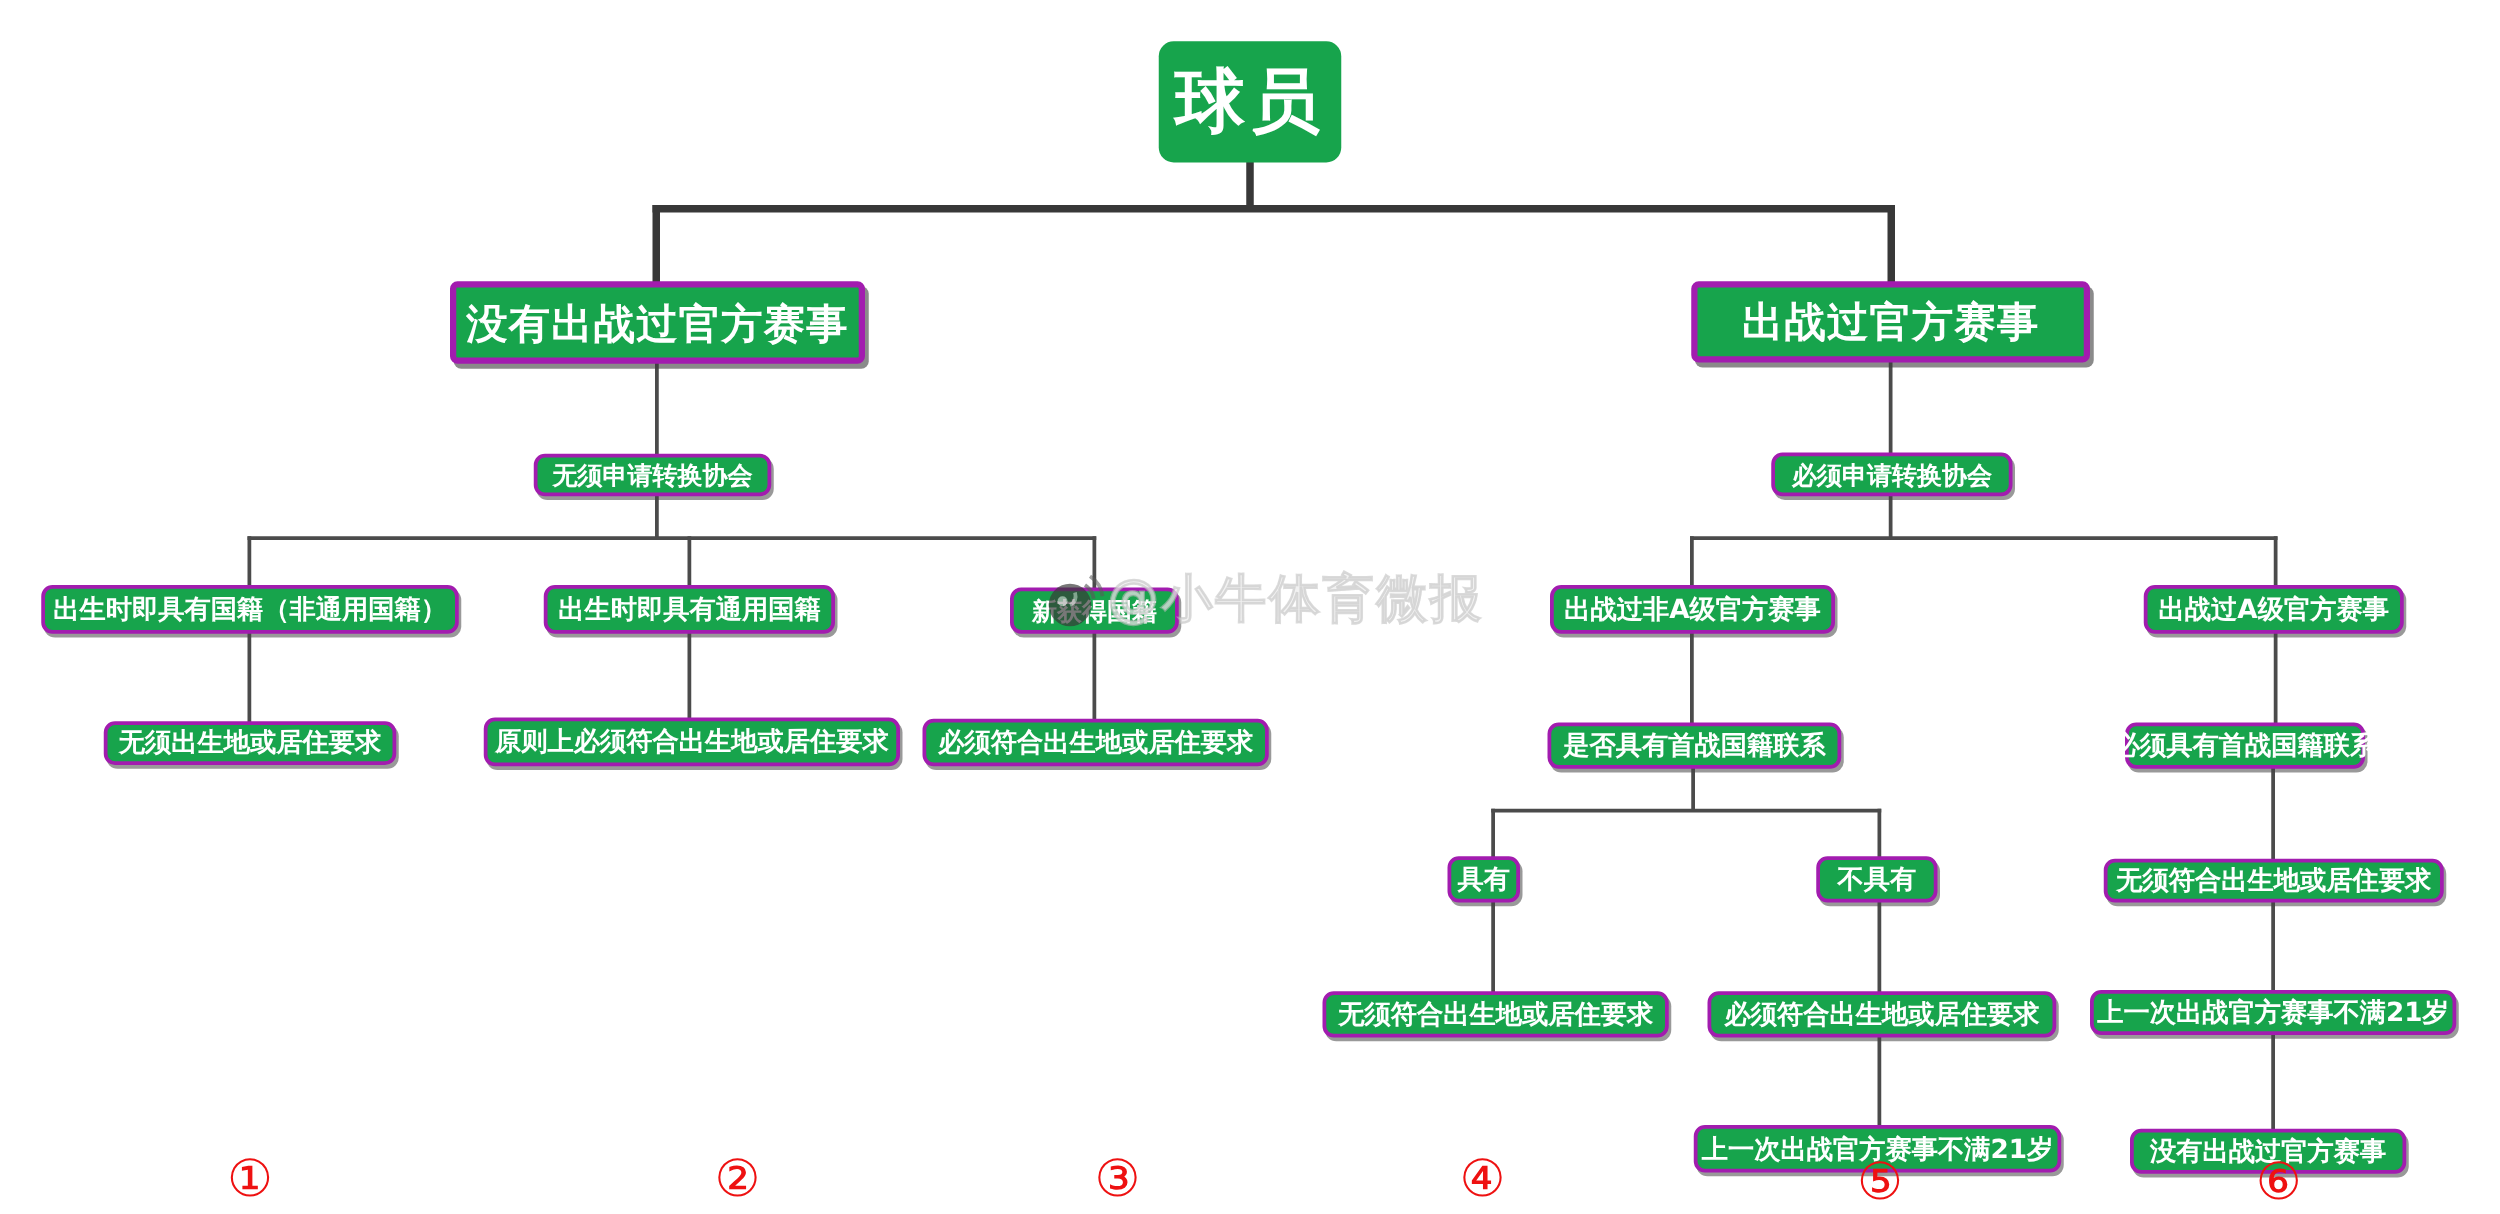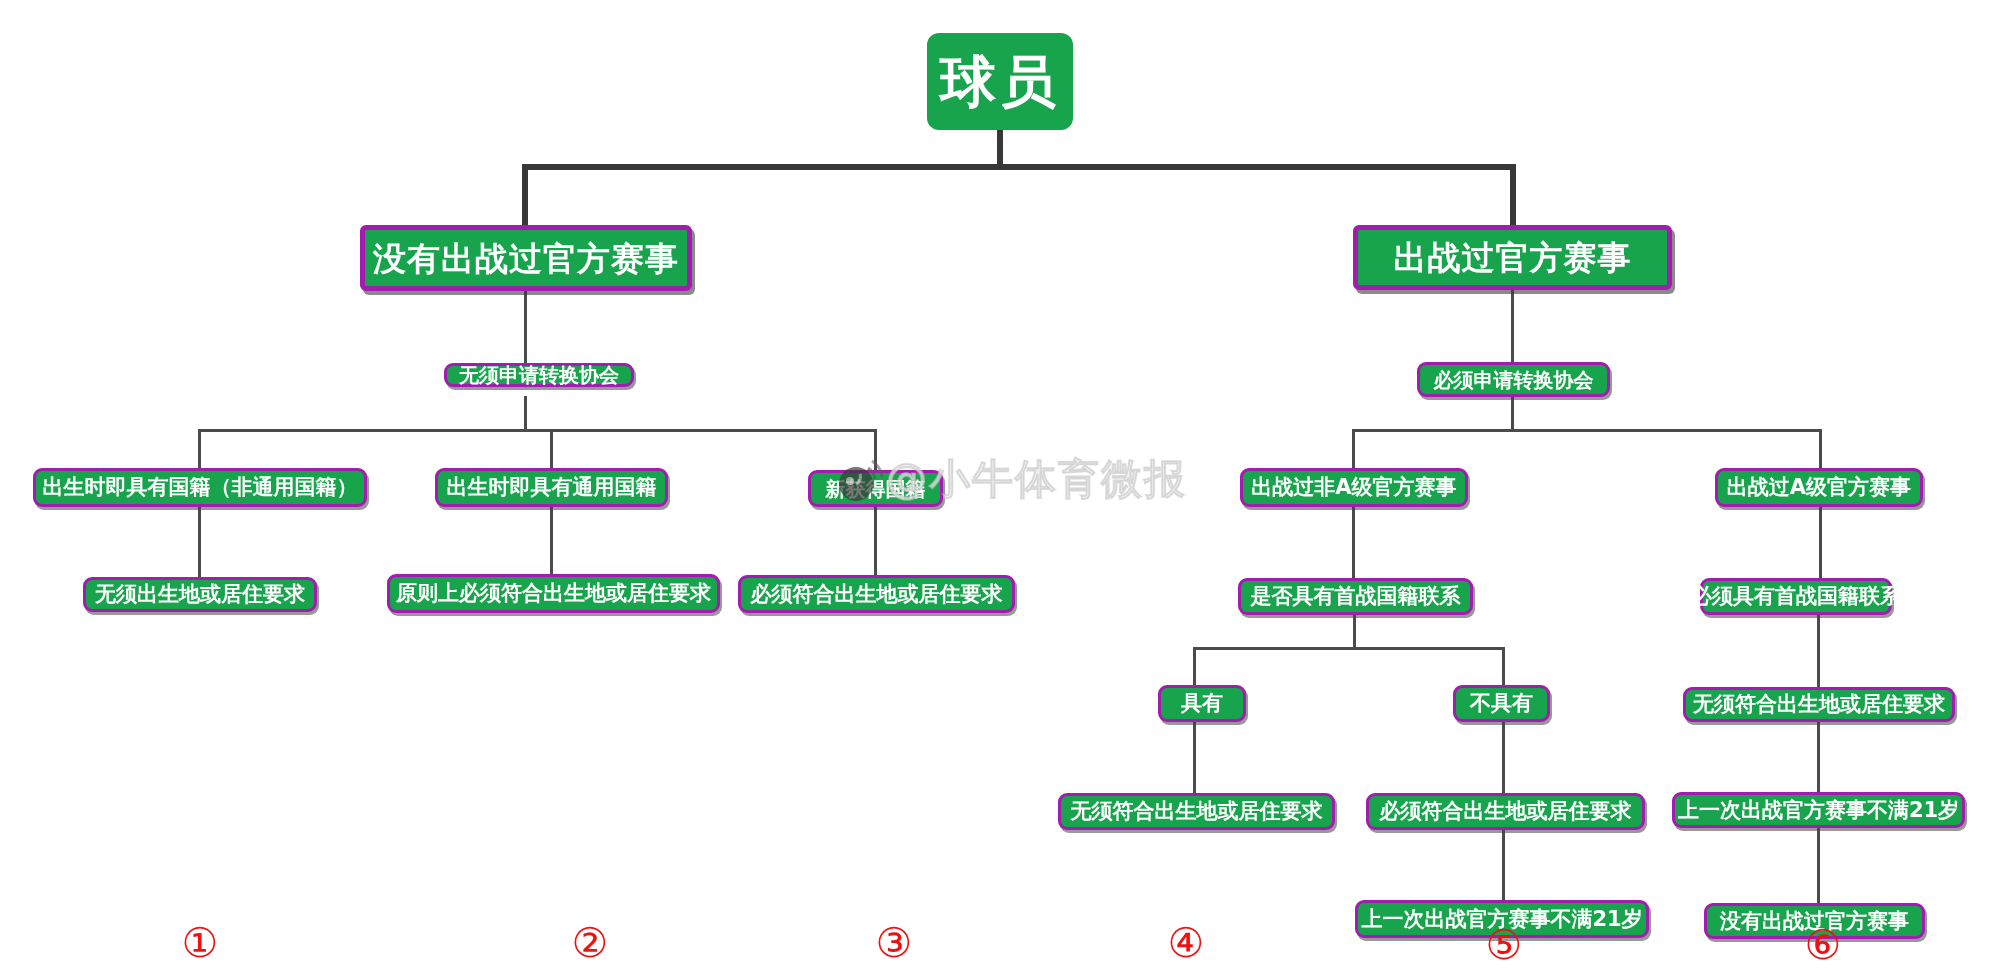--- a/index.html
+++ b/index.html
@@ -72,38 +72,38 @@
   <div class="ln" style="left:1193px;top:721px;width:3px;height:73px;"></div>
   <div class="ln" style="left:1502px;top:721px;width:3px;height:73px;"></div>
   <div class="ln" style="left:1502px;top:829px;width:3px;height:72px;"></div>
   <div class="ln" style="left:1817px;top:614px;width:3px;height:74px;"></div>
   <div class="ln" style="left:1817px;top:721px;width:3px;height:72px;"></div>
   <div class="ln" style="left:1817px;top:827px;width:3px;height:77px;"></div>
 
   <div class="box root" style="left:927px;top:33px;width:146px;height:97px;">球员</div>
 
   <div class="box title" style="left:360px;top:225px;width:332px;height:66px;">没有出战过官方赛事</div>
-  <div class="box small" style="left:427px;top:363px;width:190px;height:24px;margin-left:17px;">无须申请转换协会</div>
+  <div class="box small" style="left:427px;top:363px;width:190px;height:34px;">无须申请转换协会</div>
 
   <div class="box" style="left:33px;top:468px;width:334px;height:39px;">出生时即具有国籍（非通用国籍）</div>
   <div class="box" style="left:435px;top:468px;width:233px;height:39px;">出生时即具有通用国籍</div>
   <div class="box small" style="left:808px;top:470px;width:135px;height:37px;">新获得国籍</div>
 
   <div class="box" style="left:83px;top:577px;width:234px;height:35px;">无须出生地或居住要求</div>
   <div class="box" style="left:387px;top:574px;width:333px;height:39px;">原则上必须符合出生地或居住要求</div>
   <div class="box" style="left:738px;top:575px;width:277px;height:38px;">必须符合出生地或居住要求</div>
 
   <div class="box title" style="left:1353px;top:225px;width:319px;height:65px;">出战过官方赛事</div>
   <div class="box small" style="left:1417px;top:362px;width:193px;height:35px;">必须申请转换协会</div>
 
   <div class="box" style="left:1240px;top:468px;width:228px;height:39px;">出战过非A级官方赛事</div>
   <div class="box" style="left:1715px;top:468px;width:208px;height:39px;">出战过A级官方赛事</div>
 
   <div class="box" style="left:1238px;top:578px;width:235px;height:37px;">是否具有首战国籍联系</div>
-  <div class="box" style="left:1158px;top:685px;width:88px;height:37px;">具有</div>
+  <div class="box" style="left:1158px;top:685px;width:58px;height:37px;">具有</div>
   <div class="box" style="left:1453px;top:685px;width:97px;height:37px;">不具有</div>
 
   <div class="box" style="left:1058px;top:793px;width:277px;height:37px;">无须符合出生地或居住要求</div>
   <div class="box" style="left:1366px;top:793px;width:279px;height:37px;">必须符合出生地或居住要求</div>
   <div class="box" style="left:1355px;top:900px;width:294px;height:38px;">上一次出战官方赛事不满21岁</div>
 
   <div class="box" style="left:1700px;top:578px;width:192px;height:37px;">必须具有首战国籍联系</div>
   <div class="box" style="left:1683px;top:687px;width:272px;height:35px;">无须符合出生地或居住要求</div>
   <div class="box" style="left:1672px;top:792px;width:293px;height:36px;">上一次出战官方赛事不满21岁</div>
   <div class="box" style="left:1704px;top:903px;width:221px;height:36px;">没有出战过官方赛事</div>

